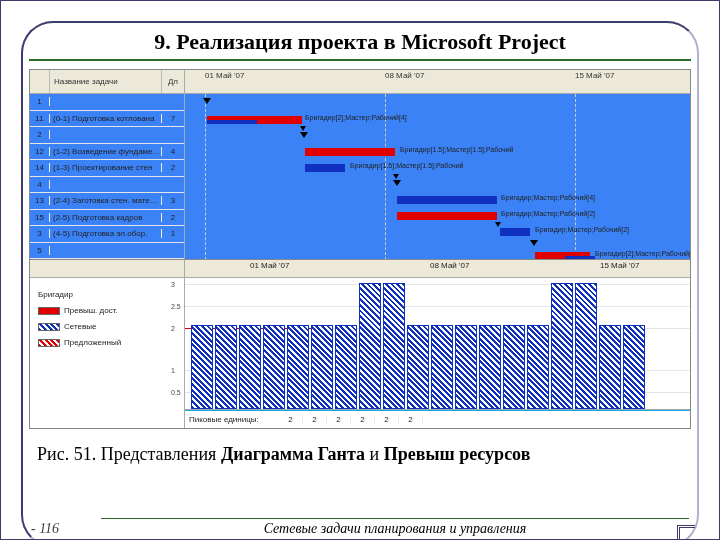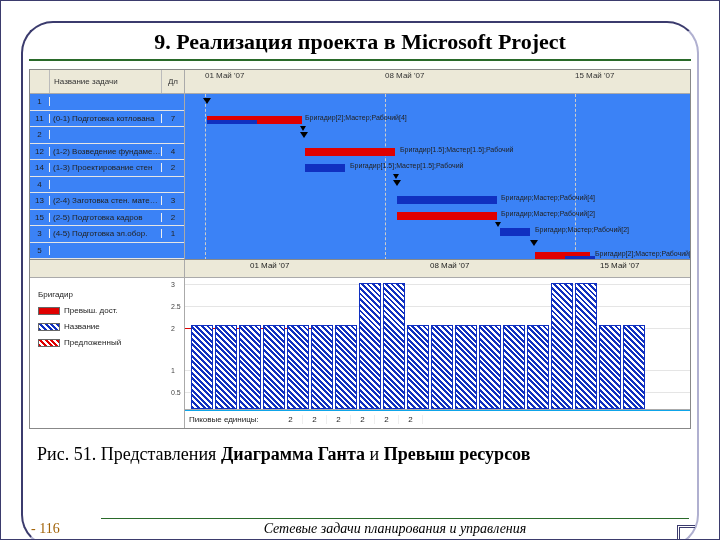--- a/index.html
+++ b/index.html
@@ -166,21 +166,21 @@
     margin-top: 14px;
     padding: 0 8px;
     line-height: 1.25;
   }
   .caption .em { font-style: normal; font-weight: bold; }
   .footer-row {
     position:absolute; bottom:8px; left:8px; right:8px;
     display:flex; align-items:flex-end;
     font-size: 14px;
   }
-  .footer-row .page { width:70px; color:#a16207; }
+  .footer-row .page { width:70px; color:#404040;font-style:italic; }
   .footer-row .center {
     flex:1; text-align:center; font-style:italic;
     border-top: 1px solid #2a6a2a;
     padding-top:2px;
   }
   .footer-row .right { width:140px; text-align:right; font-style:italic; }
   .accent-box {
     position:absolute; bottom:2px; right:2px; width:18px; height:18px;
     border-top: 3px double #3b3b6d;
     border-left: 3px double #3b3b6d;
@@ -313,21 +313,21 @@
         <div class="legend">
           <div class="item">
               <span>Бригадир</span>
             </div>
           <div class="item">
               <span class="sw red"></span>
               <span>Превыш. дост.</span>
             </div>
           <div class="item">
               <span class="sw blue-hatch"></span>
-              <span>Название</span>
+              <span>Сетевые</span>
             </div>
           <div class="item">
               <span class="sw red-hatch"></span>
               <span>Предложенный</span>
             </div>
         </div>
       </div>
       <div class="res-right">
         <div class="res-right-head">
           <span class="date-lbl" style="left:65px">01 Май '07</span>

